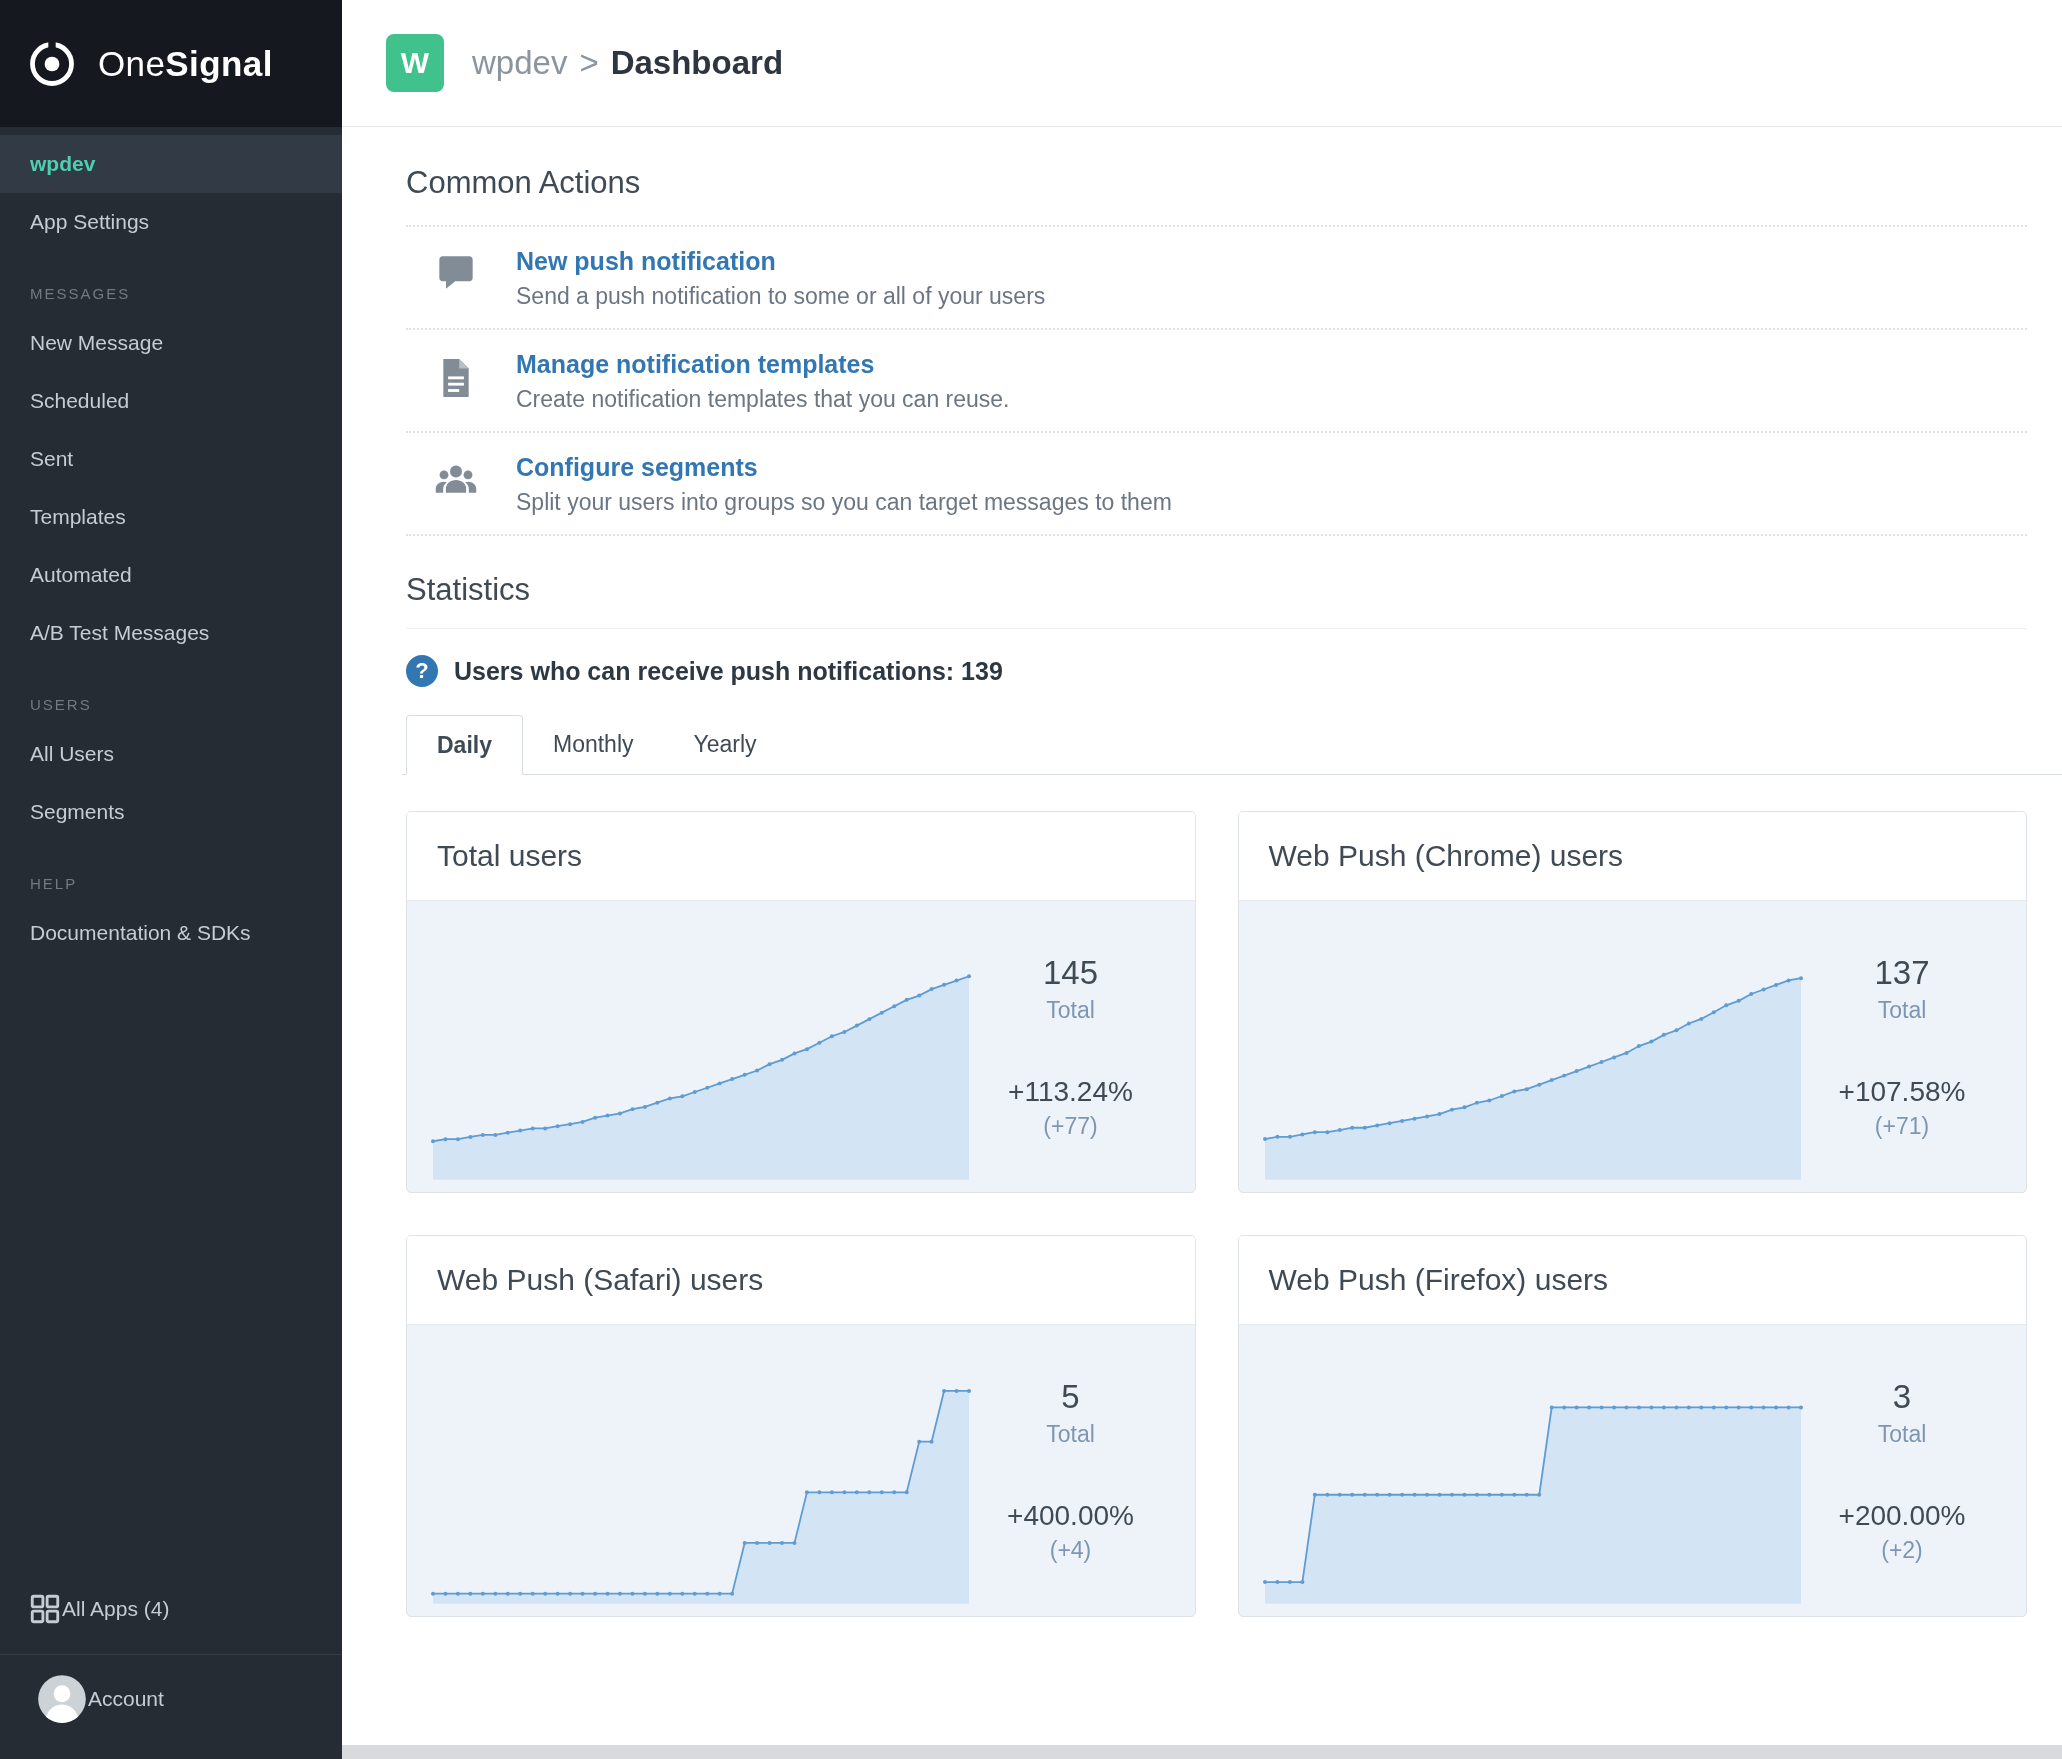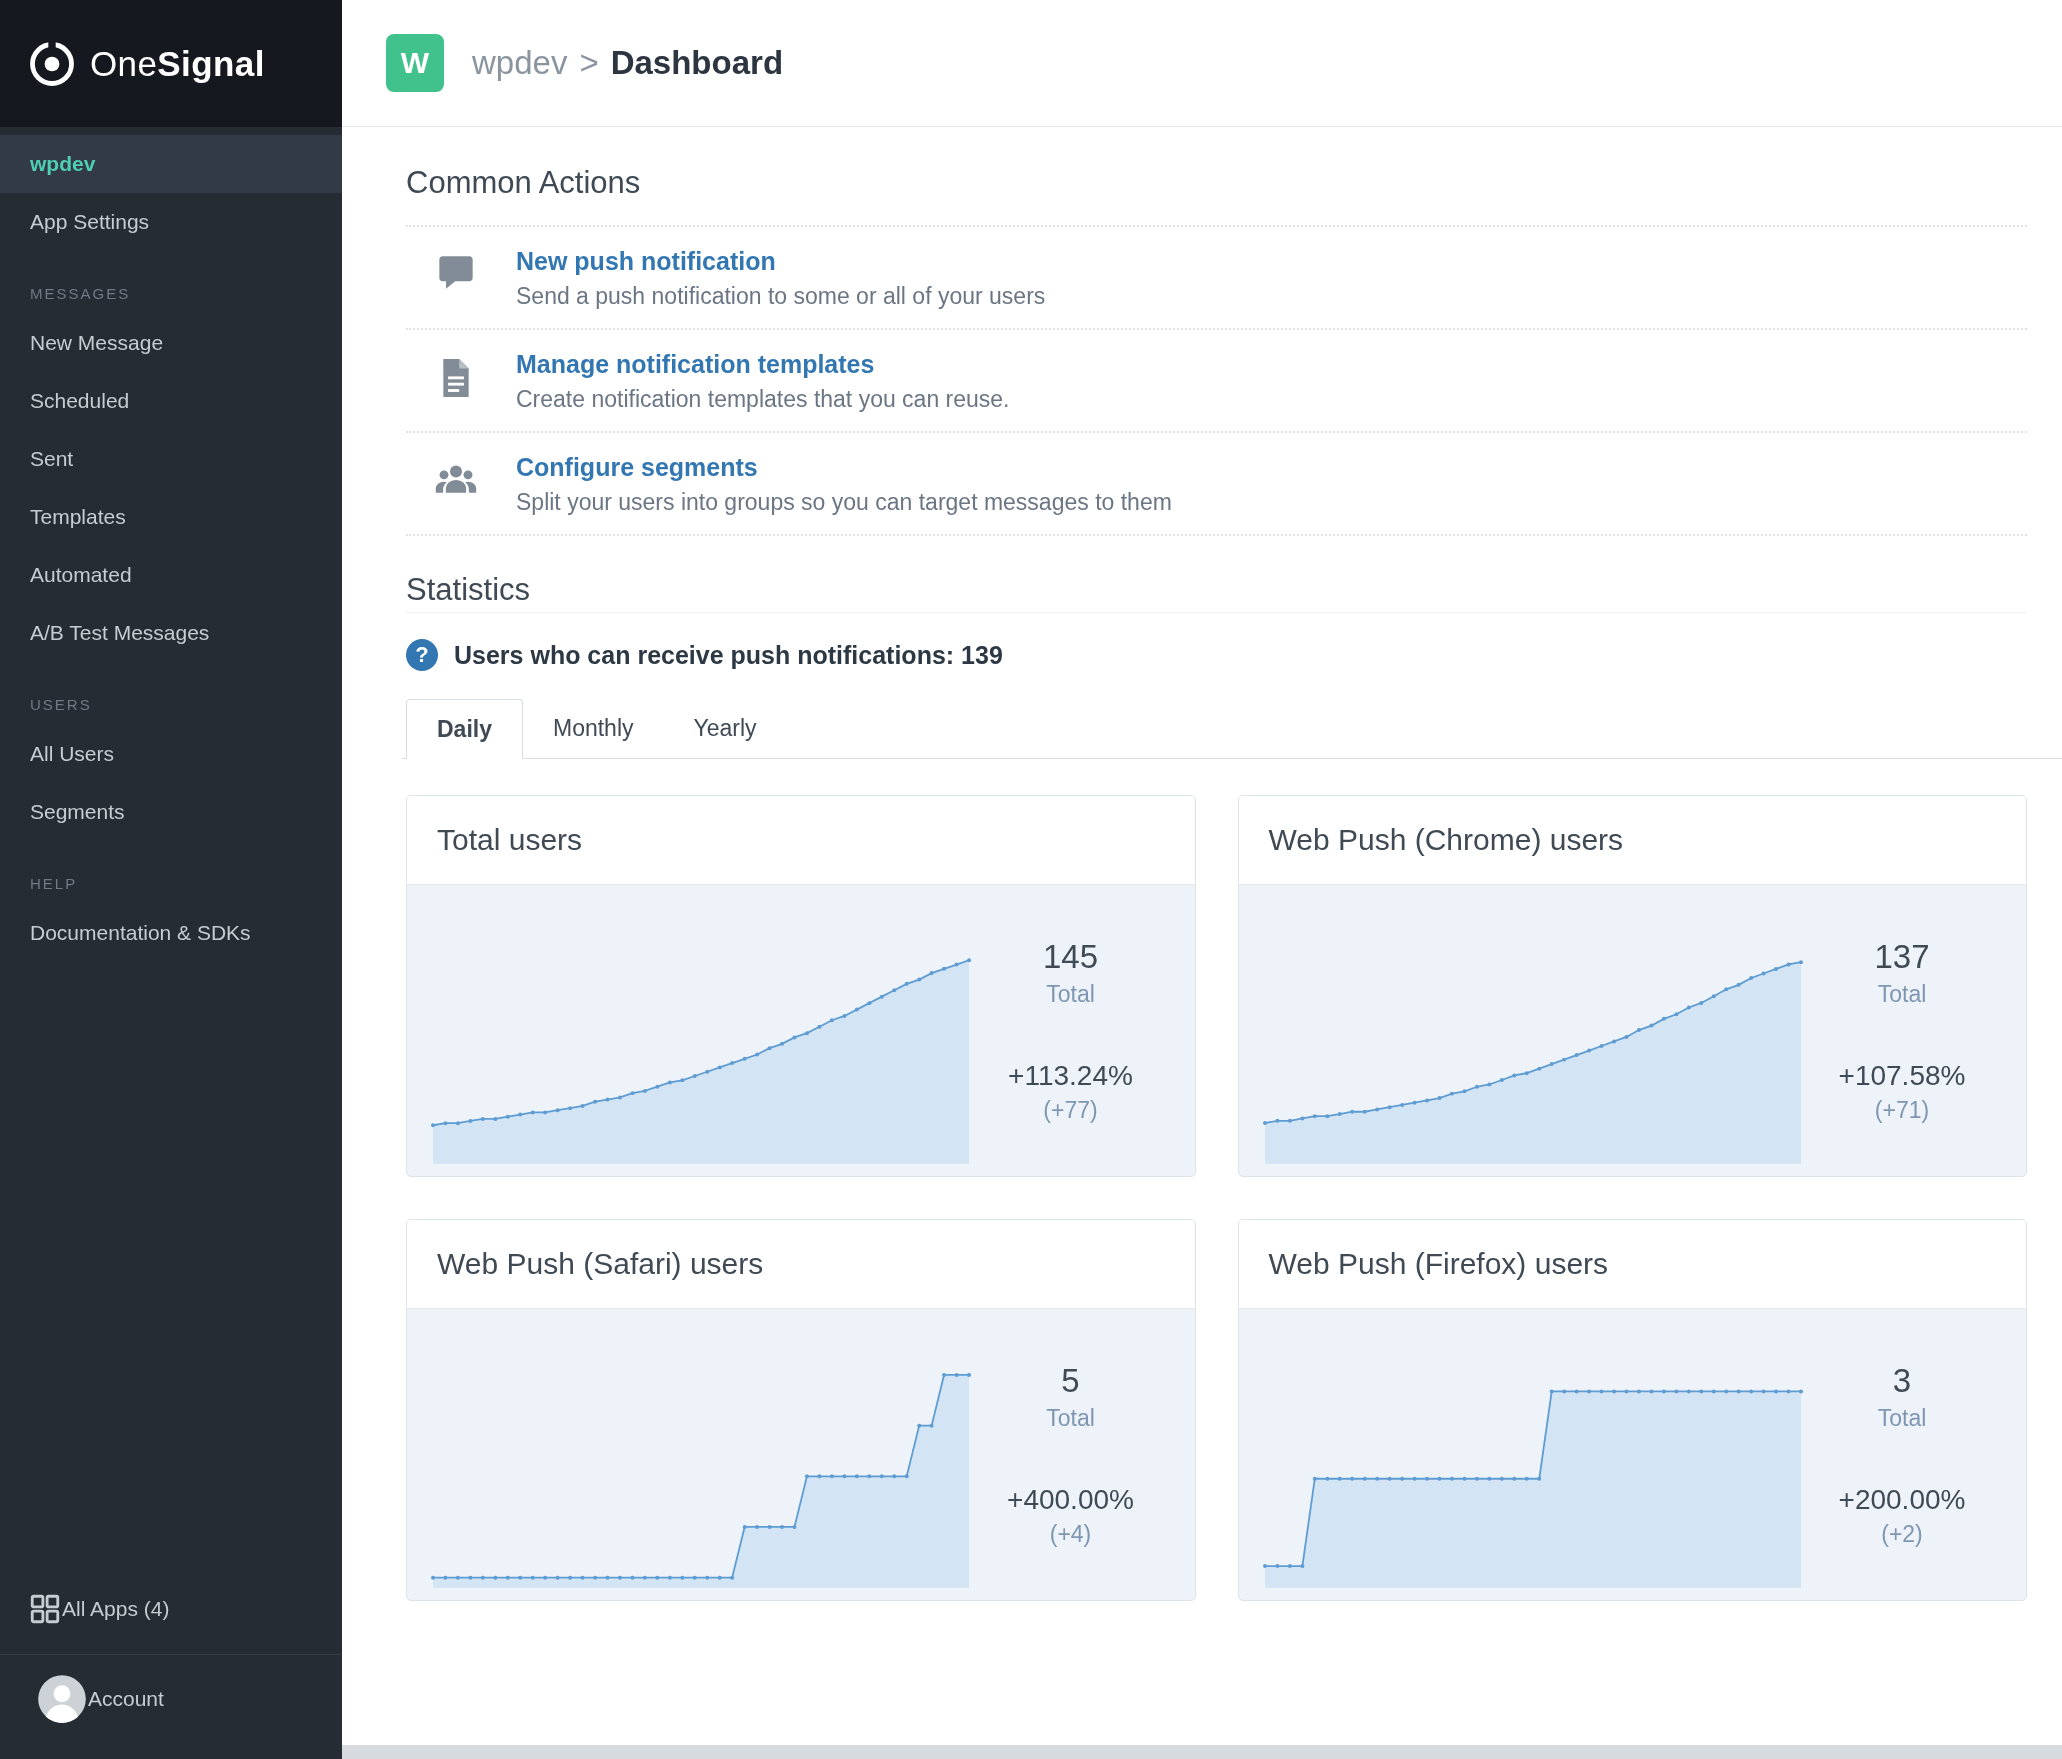--- a/index.html
+++ b/index.html
@@ -2,21 +2,21 @@
 <html><head>
 <meta charset="utf-8">
 <style>
   * { box-sizing: border-box; margin: 0; padding: 0; }
   html,body { width: 2063px; height: 1759px; overflow: hidden; }
   body { font-family: "Liberation Sans", sans-serif; background: #d8dbde; }
   .app { display: flex; width: 100%; height: 100%; }
 
   
   .sidebar { width: 342px; flex-shrink: 0; background: #262c34; color: #c6ccd2; display: flex; flex-direction: column; }
-  .logo { height: 127px; background: #15191f; display: flex; align-items: center; padding: 0 26px; gap: 12px; cursor: pointer; }
+  .logo { height: 127px; background: #15191f; display: flex; align-items: center; padding: 0 26px; gap: 20px; cursor: pointer; }
   .logo-text { font-size: 35px; color: #fff; letter-spacing: 0.4px; }
   .lt-light { font-weight: 300; }
   .lt-bold { font-weight: 700; }
   .nav { flex: 1; padding-top: 8px; }
   .nav-item { padding: 17px 30px; font-size: 21px; color: #c6ccd2; cursor: pointer; }
   .nav-item.active { background: #323a45; color: #4ecfb2; font-weight: 700; }
   .nav-heading { padding: 34px 30px 12px; font-size: 15px; letter-spacing: 2px; color: #707a85; }
   .sidebar-footer { margin-top: auto; padding-bottom: 8px; }
   .footer-item { display: flex; align-items: center; padding: 20px 28px; font-size: 21px; color: #c6ccd2; cursor: pointer; }
   .footer-item.account { border-top: 1px solid #343c45; margin-top: 8px; padding: 18px 36px 26px; }
@@ -33,21 +33,21 @@
   
   .content { flex: 1; background: #fff; margin-bottom: 14px; padding: 0 36px 0 60px; overflow: hidden; }
   h2.section-title { font-size: 31px; font-weight: 400; color: #3f4a55; }
   .common-actions h2 { margin: 38px 0 24px 4px; }
   .actions-list { border-top: 2px dotted #dde3e8; margin-left: 4px; }
   .action-row { display: flex; align-items: flex-start; gap: 34px; padding: 20px 6px 18px 24px; border-bottom: 2px dotted #dde3e8; cursor: pointer; }
   .action-icon { width: 52px; display: flex; justify-content: center; padding-top: 6px; }
   .action-title { font-size: 25px; font-weight: 700; color: #3377b2; margin-bottom: 7px; cursor: pointer; }
   .action-desc { font-size: 23px; color: #6b7684; }
 
-  .statistics h2 { margin: 36px 0 0 4px; padding-bottom: 4px; border-bottom: 1px solid #eef1f3; }
+  .statistics h2 { margin: 36px 0 0 4px; padding-bottom: 20px; border-bottom: 1px solid #eef1f3; }
   .push-users { display: flex; align-items: center; gap: 16px; padding: 26px 4px 28px; }
   .help-icon { width: 32px; height: 32px; border-radius: 50%; background: #3377b2; color: #fff; font-size: 22px; font-weight: 700; display: inline-flex; align-items: center; justify-content: center; cursor: pointer; flex-shrink: 0; }
   .push-users-text { font-size: 25px; font-weight: 700; color: #2c3944; }
 
   .tabs { display: flex; border-bottom: 1px solid #d8dde2; margin-right: -36px; padding-left: 4px; }
   .tab { padding: 16px 30px 15px; font-size: 23px; color: #3f4a55; cursor: pointer; }
   .tab.active { background: #fff; border: 1px solid #d8dde2; border-bottom: 1px solid #fff; margin-bottom: -1px; border-radius: 4px 4px 0 0; font-weight: 700; }
 
   .cards { display: grid; grid-template-columns: 1fr 1fr; gap: 42px; padding: 36px 0 30px 4px; }
   .card { height: 382px; border: 1px solid #dee3e8; border-radius: 5px; background: #edf3f9; display: flex; flex-direction: column; overflow: hidden; }

